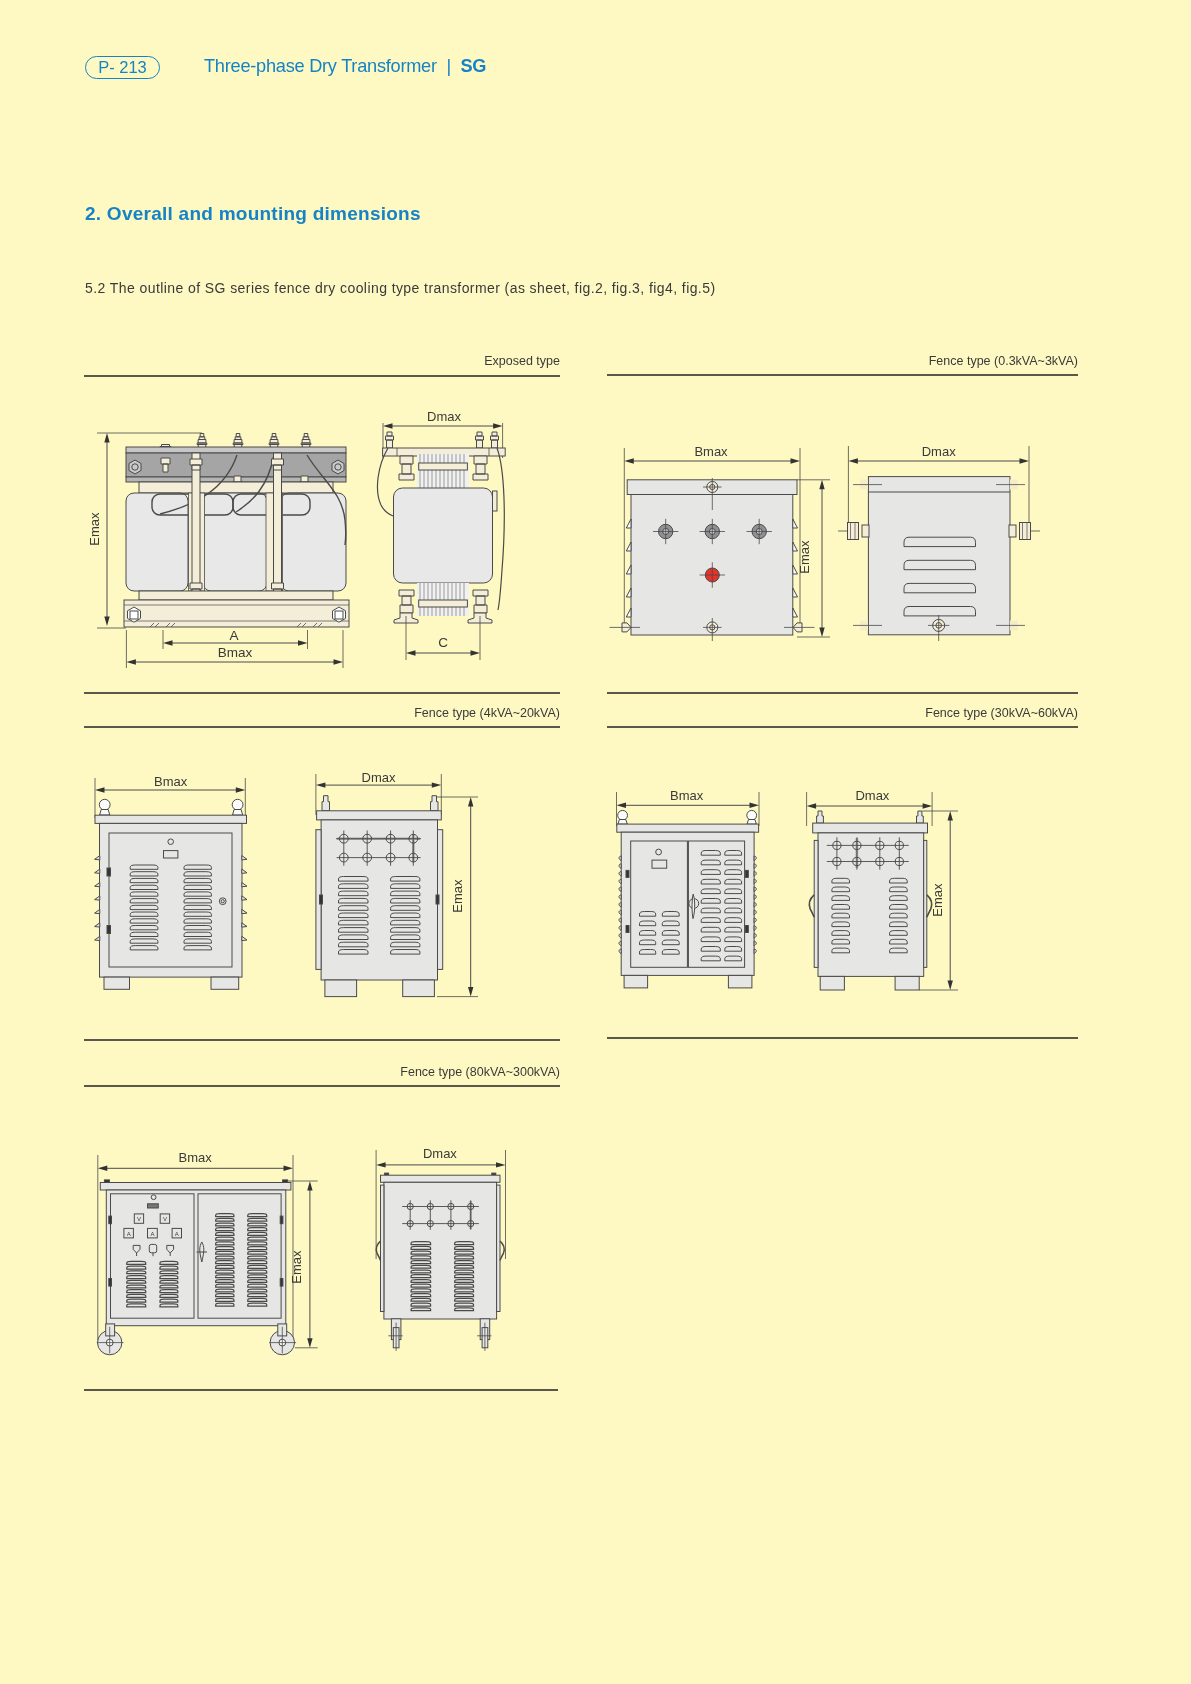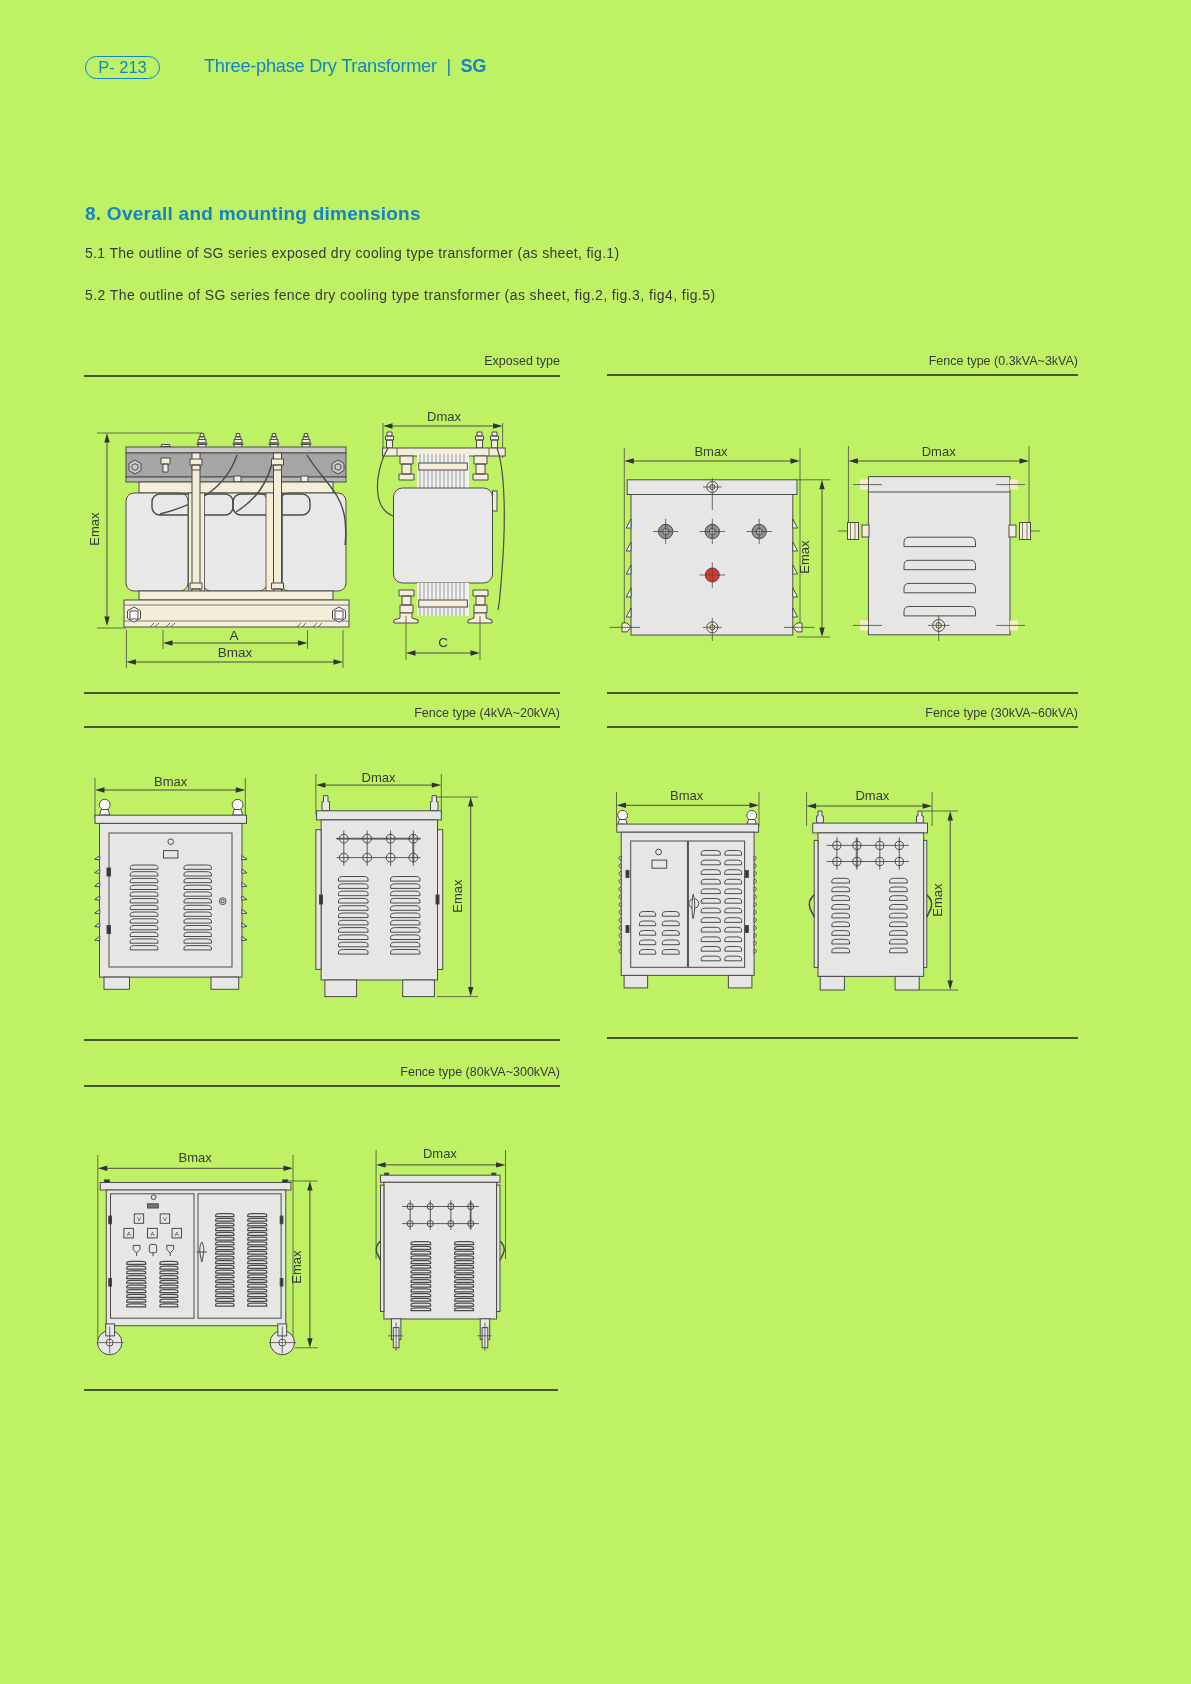--- a/index.html
+++ b/index.html
@@ -1,33 +1,32 @@
 <!DOCTYPE html>
 <html><head>
 <meta charset="utf-8">
 <style>
   html,body{margin:0;padding:0;background:#fff;}
-  #page{position:relative;width:1191px;height:1684px;background:#bef264;overflow:hidden;
+  #page{position:relative;width:1191px;height:1684px;background:#fef9c3;overflow:hidden;
         font-family:"Liberation Sans",sans-serif;}
   .abs{position:absolute;}
   .blue{color:#1583c5;}
 </style>
 </head>
 <body>
 <div id="page">
 
   <div class="abs" style="left:85px;top:56px;width:73px;height:21px;border:1.4px solid #1583c5;border-radius:12px;text-align:center;line-height:21px;font-size:16.5px;color:#1583c5;">P- 213</div>
 
   <div class="abs blue" style="left:204px;top:56px;font-size:18.2px;letter-spacing:-0.25px;">Three-phase Dry Transformer&nbsp; |&nbsp; <b>SG</b></div>
 
-  <div class="abs blue" style="left:85px;top:203px;font-size:19px;font-weight:bold;letter-spacing:0.25px;">8. Overall and mounting dimensions</div>
-
-  <div class="abs" style="left:85px;top:245px;font-size:14px;color:#3a3a3a;letter-spacing:0.32px;">5.1 The outline of SG series exposed dry cooling type transformer (as sheet, fig.1)</div>
-
-  <div class="abs" style="left:85px;top:280px;font-size:14px;color:#3a3a3a;letter-spacing:0.42px;margin-top:7px;">5.2 The outline of SG series fence dry cooling type transformer (as sheet, fig.2, fig.3, fig4, fig.5)</div>
+  <div class="abs blue" style="left:85px;top:203px;font-size:19px;font-weight:bold;letter-spacing:0.25px;">2. Overall and mounting dimensions</div>
+
+
+  <div class="abs" style="left:85px;top:280px;font-size:14px;color:#3a3a3a;letter-spacing:0.42px;">5.2 The outline of SG series fence dry cooling type transformer (as sheet, fig.2, fig.3, fig4, fig.5)</div>
 
   <svg class="abs" style="left:0;top:0;" width="1191" height="1684" viewBox="0 0 1191 1684">
     <g id="rules" stroke="#222" stroke-width="1.3">
 
       <line x1="84" y1="376" x2="560" y2="376"></line>
 
       <line x1="607" y1="375" x2="1078" y2="375"></line>
 
       <line x1="84" y1="693" x2="560" y2="693"></line>
 

